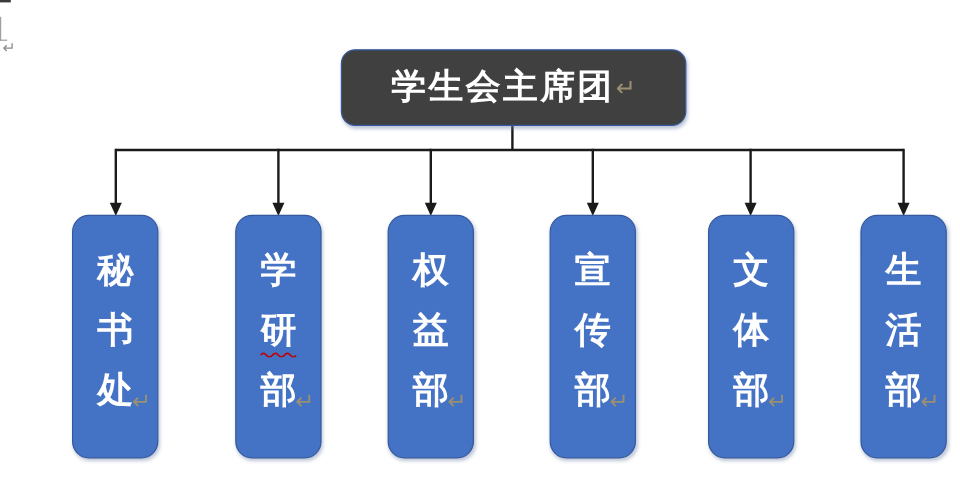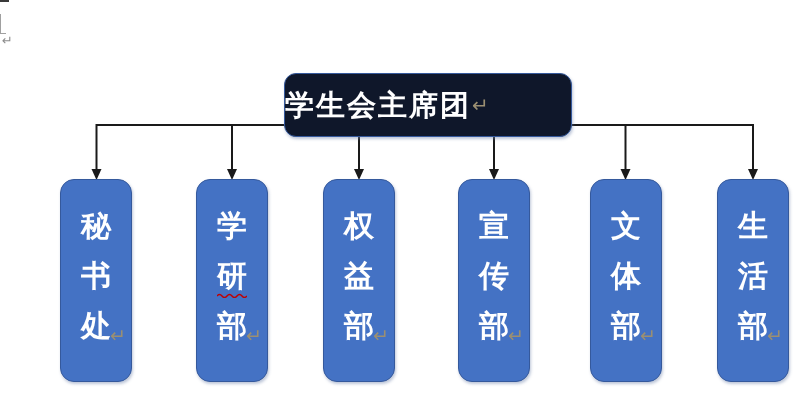--- a/index.html
+++ b/index.html
@@ -13,23 +13,23 @@
   .mark-pilcrow{position:absolute;left:2px;top:34px;font-size:13px;line-height:13px;
                 color:#8c8c8c;font-family:"DejaVu Sans",sans-serif;}
 
   
   #connectors{position:absolute;left:0;top:0;z-index:1;}
   #connectors line{stroke:#1a1a1a;stroke-width:2;}
   #connectors polygon{fill:#1a1a1a;}
 
   
   .title-box{position:absolute;left:284px;top:41px;width:286px;height:62px;z-index:2;
-             background:#0f172a;border:1.5px solid #35599C;border-radius:12px;
+             background:#404040;border:1.5px solid #35599C;border-radius:12px;
              box-shadow:1px 2px 3px rgba(110,130,170,.45);
-             display:flex;align-items:center;justify-content:flex-start;margin-top:32px;}
+             display:flex;align-items:center;justify-content:center;}
   .title-text{color:#ffffff;font-size:29px;font-weight:bold;letter-spacing:2px;line-height:1;}
   .eol{color:#9B8F72;font-family:"DejaVu Sans",sans-serif;font-weight:normal;}
   .title-box .eol{font-size:20px;margin-left:1px;}
 
   
   .dept-box{position:absolute;top:179px;width:72px;height:203px;z-index:2;
             background:#4472C4;border:1.5px solid #35599C;border-radius:14px;
             box-shadow:1px 2px 3px rgba(110,130,170,.45);box-sizing:border-box;}
   .vlabel{display:flex;flex-direction:column;align-items:center;justify-content:center;
           height:100%;padding-bottom:10px;box-sizing:border-box;}

